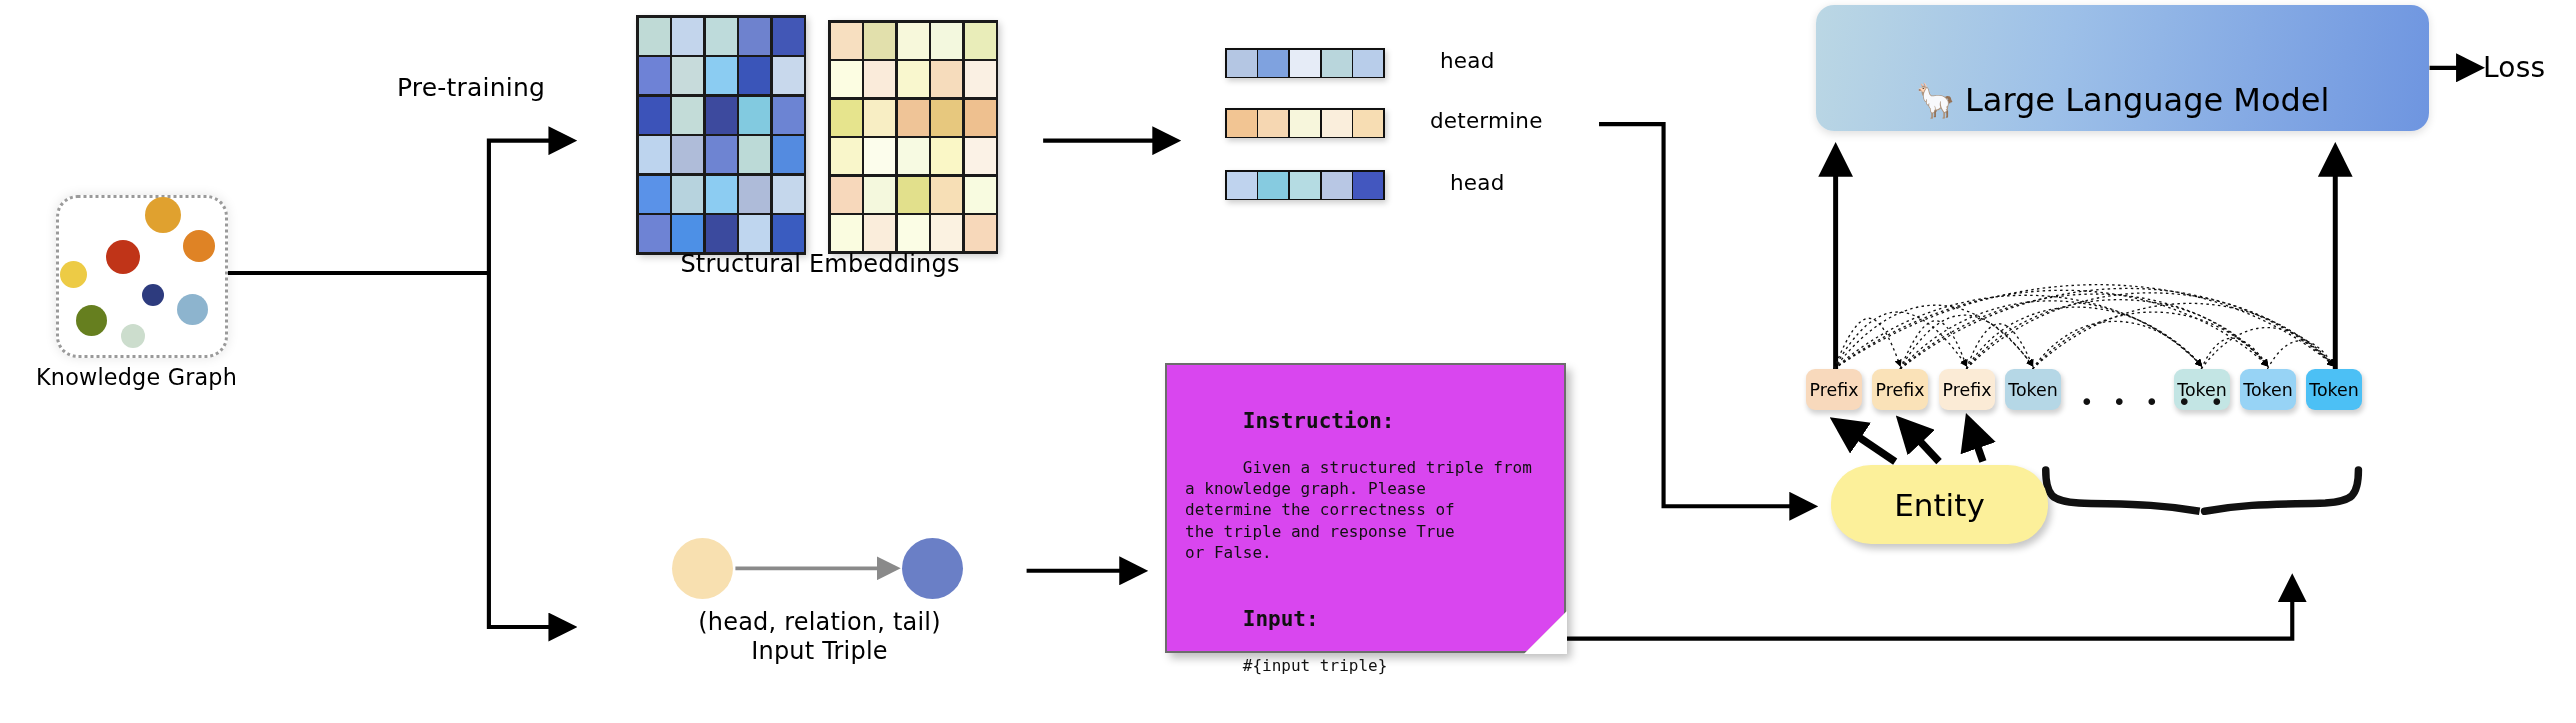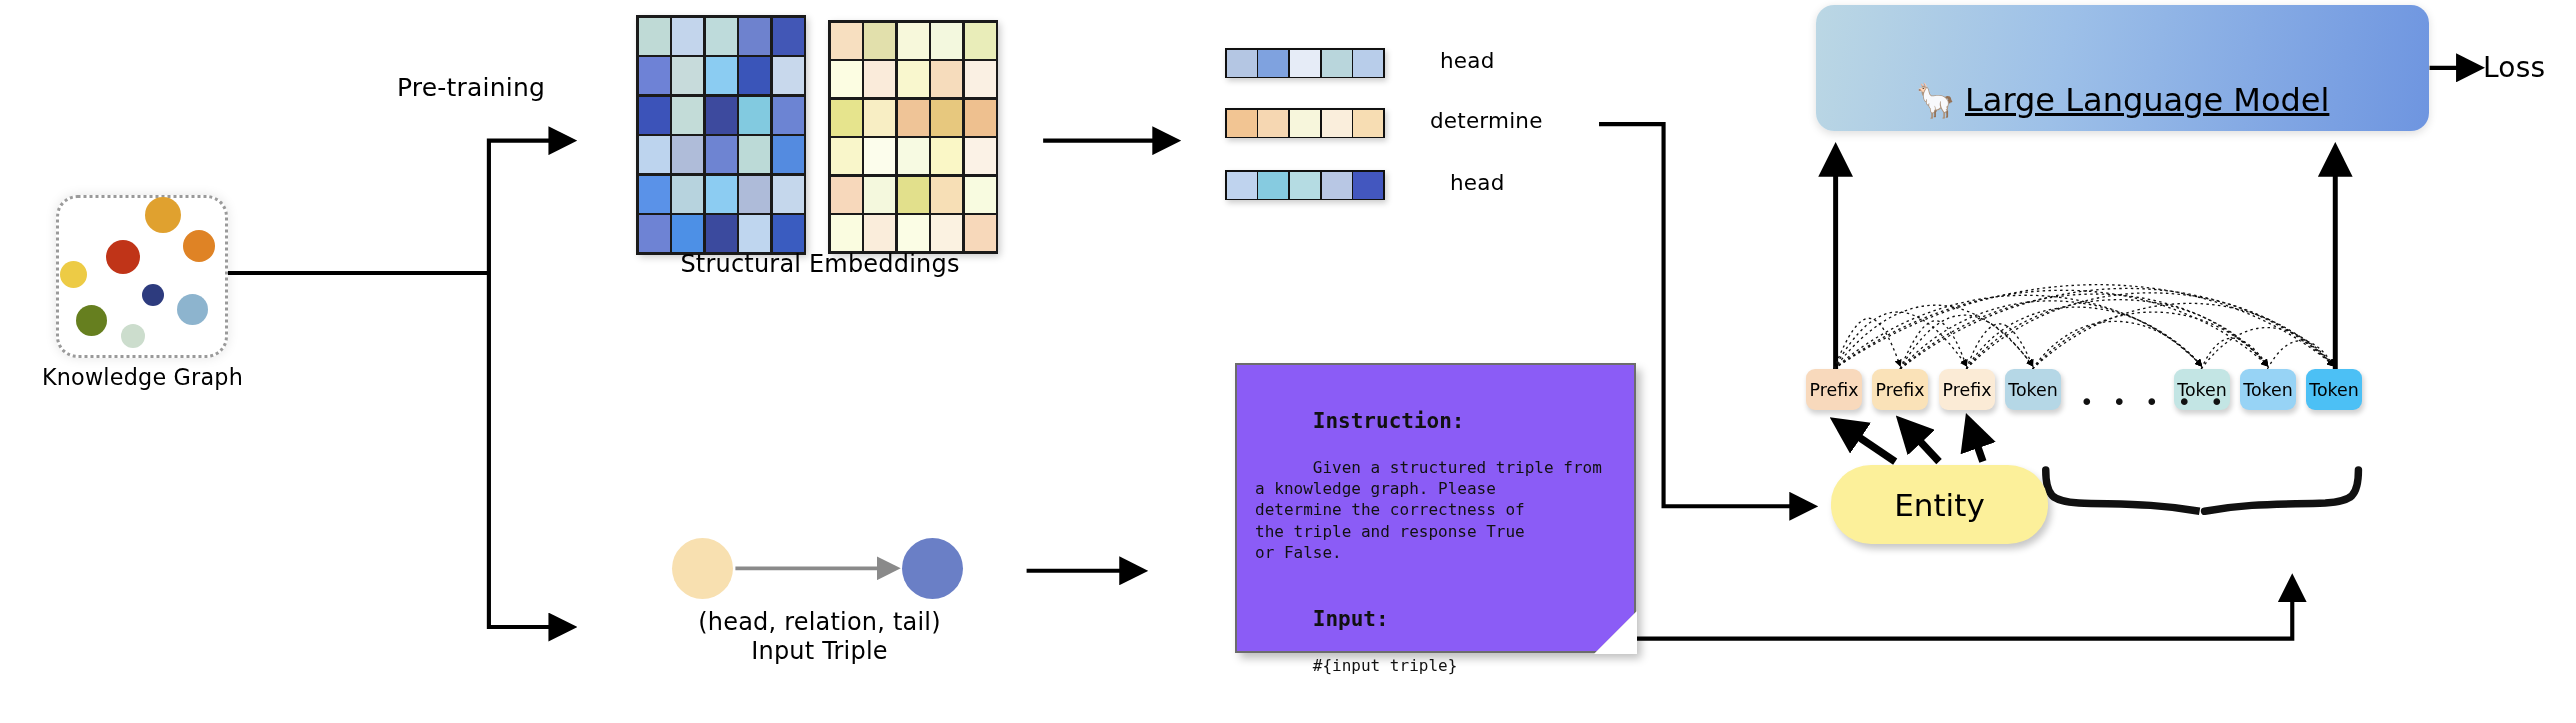--- a/index.html
+++ b/index.html
@@ -8,40 +8,40 @@
   .stage{position:absolute;left:0;top:0;width:2576px;height:723px;}
   .abs{position:absolute;}
   .lbl{position:absolute;color:#000;font-family:"DejaVu Sans","Liberation Sans",sans-serif;
        white-space:nowrap;font-weight:400;letter-spacing:0.2px;}
 
   
   #kg-box{left:56px;top:195px;width:166px;height:157px;
           border:3.3px dotted #9a9a9a;border-radius:21.5px;background:#fff;
           box-shadow:0 0 11.6px rgba(0,0,0,.10);}
   .kg-node{position:absolute;border-radius:50%;}
-  #kg-label{left:36px;top:364px;width:207px;text-align:right;font-size:22.3px;}
+  #kg-label{left:36px;top:364px;width:207px;text-align:left;font-size:22.3px;}
 
   
   .matrix{position:absolute;display:grid;gap:2.5px;background:#1a1a1a;padding:2.5px;
           box-shadow:2.5px 3.3px 7.4px rgba(0,0,0,.22);}
   .matrix i{display:block;}
   #mat-blue{left:636px;top:15px;grid-template-columns:repeat(5,31px);grid-auto-rows:37px;}
   #mat-warm{left:828px;top:20px;grid-template-columns:repeat(5,31px);grid-auto-rows:36px;}
 
   
   .strip{position:absolute;display:grid;gap:1.7px;background:#111;padding:1.7px;
          box-shadow:1.7px 2.5px 5.8px rgba(0,0,0,.20);grid-auto-rows:27px;
          grid-template-columns:repeat(5,30px);}
   #strip-head{left:1225px;top:48px;}
   #strip-rel{left:1225px;top:108px;}
   #strip-tail{left:1225px;top:170px;}
   .strip-name{position:absolute;font-size:21.5px;}
 
   
-  #note{left:1235px;top:363px;width:397px;height:286px;background:#8b5cf6;
+  #note{left:1165px;top:363px;width:397px;height:286px;background:#d946ef;
         border:2.5px solid #6c6c6c;box-shadow:5px 5.8px 8.3px rgba(0,0,0,.25);}
   #note-fold{position:absolute;right:-2.5px;bottom:-2.5px;width:0;height:0;
              border-left:43px solid transparent;border-bottom:43px solid #cfcfb2;}
   #note-fold2{position:absolute;right:-2.5px;bottom:-2.5px;width:0;height:0;
              border-right:43px solid #fff;border-top:43px solid transparent;}
   #note-text{position:absolute;left:18px;top:21.5px;right:11.6px;
              font-family:"DejaVu Sans Mono","Liberation Mono",monospace;
              font-size:16px;line-height:1.33;color:#111;white-space:pre-wrap;}
   .mono-h{font-size:21px;font-weight:bold;}
   #note-label{left:1159px;top:658px;width:414px;text-align:center;font-size:22.3px;}
@@ -51,21 +51,21 @@
   #triple-tail{left:902px;top:538px;width:61px;height:61px;border-radius:50%;background:#6A7FC6;}
   #triple-label{left:629px;top:608px;width:381px;text-align:center;font-size:24px;line-height:1.22;}
 
   
   #llm{left:1816px;top:5px;width:613px;height:126px;border-radius:18px;
        background:linear-gradient(100deg,#BBD7E4 0%,#9DC0E8 40%,#6E95E0 100%);
        box-shadow:0 2.5px 8.3px rgba(0,0,0,.13);}
   #llm-inner{position:absolute;left:0;right:0;bottom:11.6px;display:flex;
              align-items:center;justify-content:center;gap:8.3px;}
   #llm-emoji{font-size:33px;line-height:1;}
-  #llm-title{font-size:32px;color:#000;text-decoration:underline;}
+  #llm-title{font-size:32px;color:#000;}
   #loss-label{left:2483px;top:51px;font-size:28px;}
 
   
   #adapter{left:1831px;top:465px;width:217px;height:79px;border-radius:40px/38px;
            background:#FCF09A;box-shadow:3.3px 5px 7.4px rgba(0,0,0,.22);
            display:flex;align-items:center;justify-content:center;}
   #adapter-label{font-size:31px;color:#000;}
 
   
   .chip{position:absolute;height:41px;border-radius:9px;display:flex;

